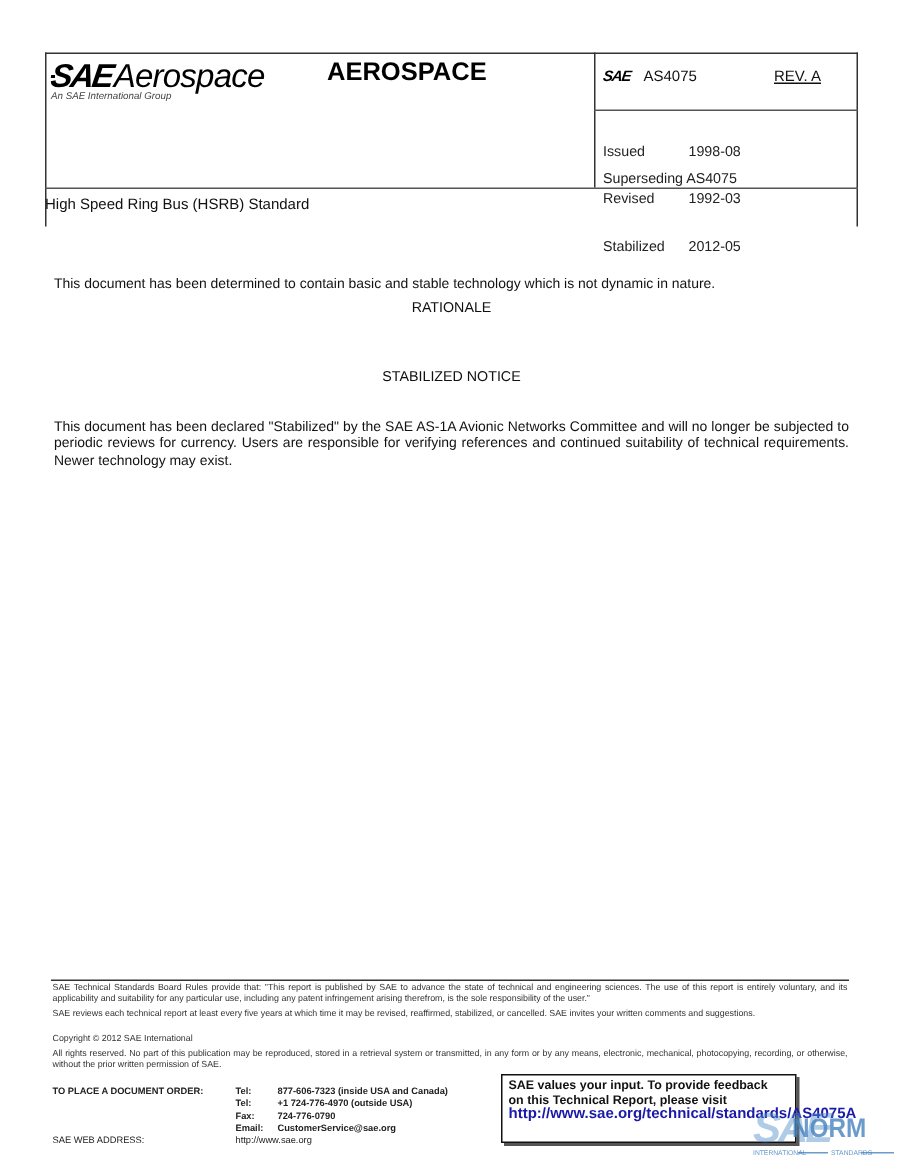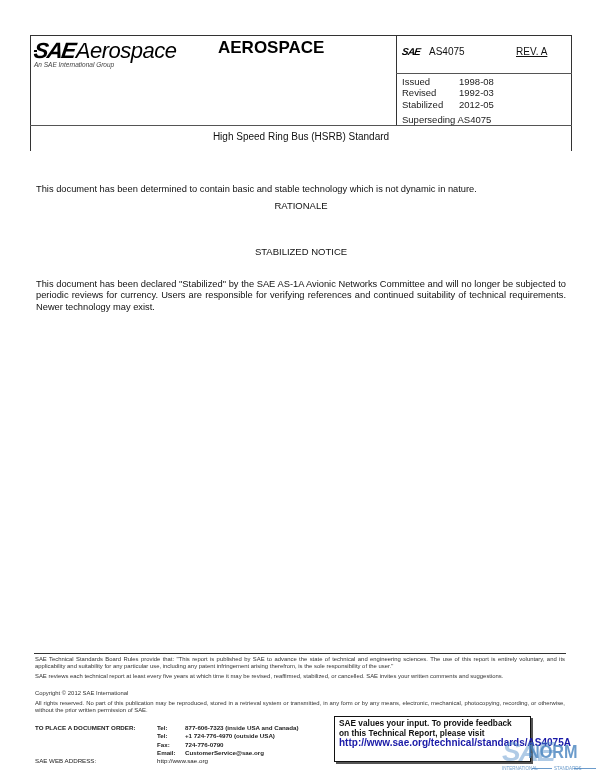--- a/index.html
+++ b/index.html
@@ -49,26 +49,26 @@
     font-size: 10px; letter-spacing: -0.8px; transform: skewX(-8deg); color: #000;
   }
   .doc-number {
     position: absolute; left: 429px; top: 46px; font-size: 10px; color: #111;
   }
   .rev {
     position: absolute; left: 516px; top: 46px; font-size: 10px; color: #111; text-decoration: underline;
   }
 
   .dates { position: absolute; left: 402px; top: 76px; font-size: 9.5px; line-height: 11.3px; color: #222; }
-  .date-row { display: flex; }
+  .date-row { display: flex; margin-top: 20px; }
   .date-label { width: 57px; }
   .superseding { position: absolute; left: 402px; top: 114px; font-size: 9.5px; color: #222; }
 
   .title {
-    position: absolute; left: 30px; top: 131px; width: 542px; text-align: center;
+    position: absolute; left: 30px; top: 131px; width: 542px; 
     font-size: 10px; color: #111;
   }
 
   .section-head {
     position: absolute; left: 30px; width: 542px; text-align: center; font-size: 9.5px; color: #111; margin-top: 37px;
   }
   .para {
     position: absolute; left: 36px; width: 530px; font-size: 9.3px; line-height: 11.4px;
     color: #111; text-align: justify;
   }

